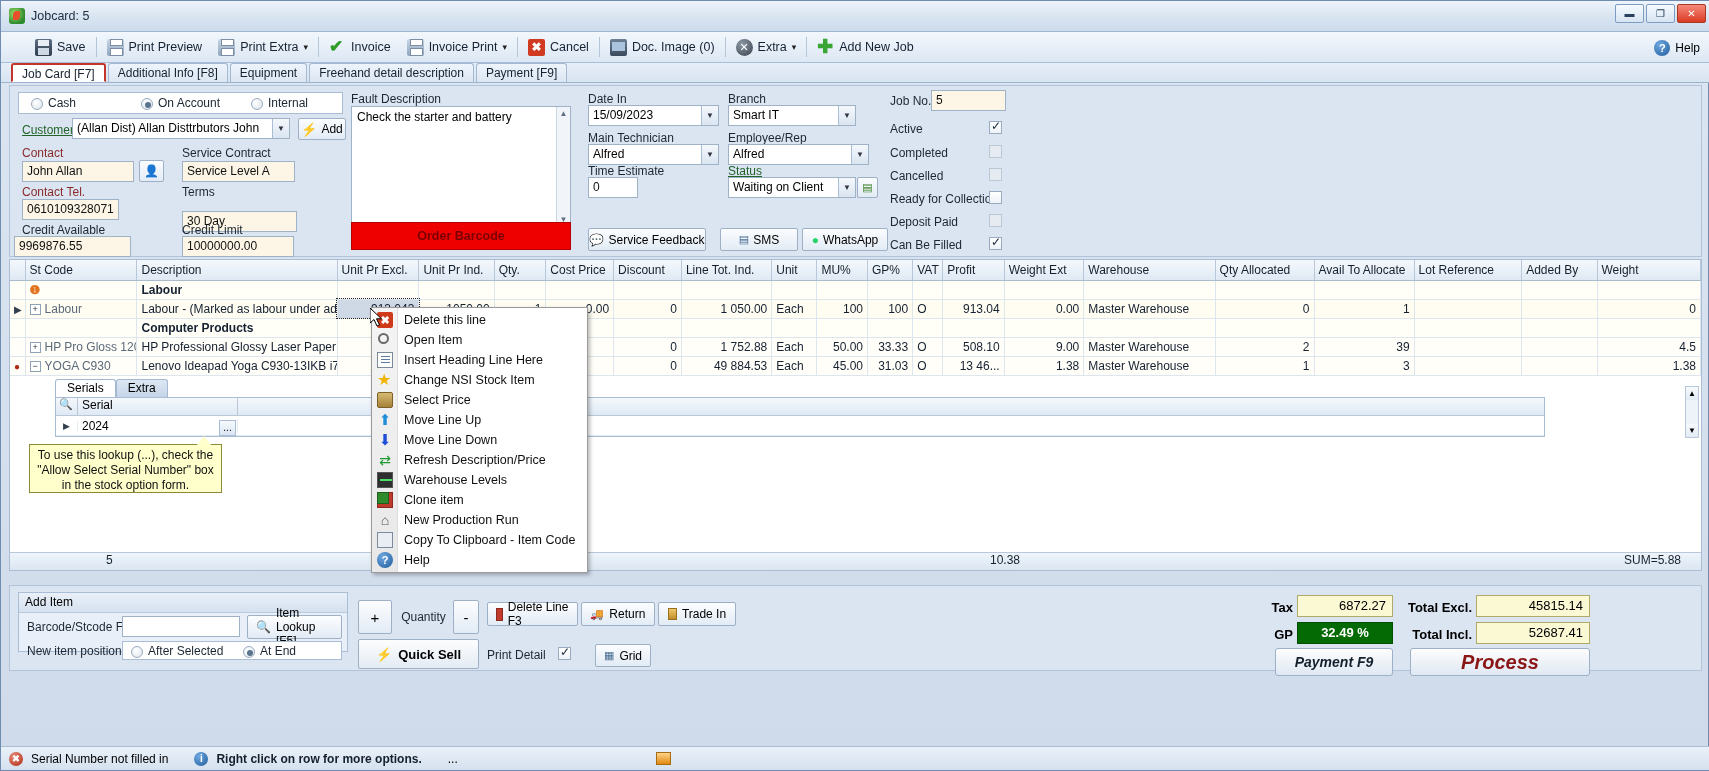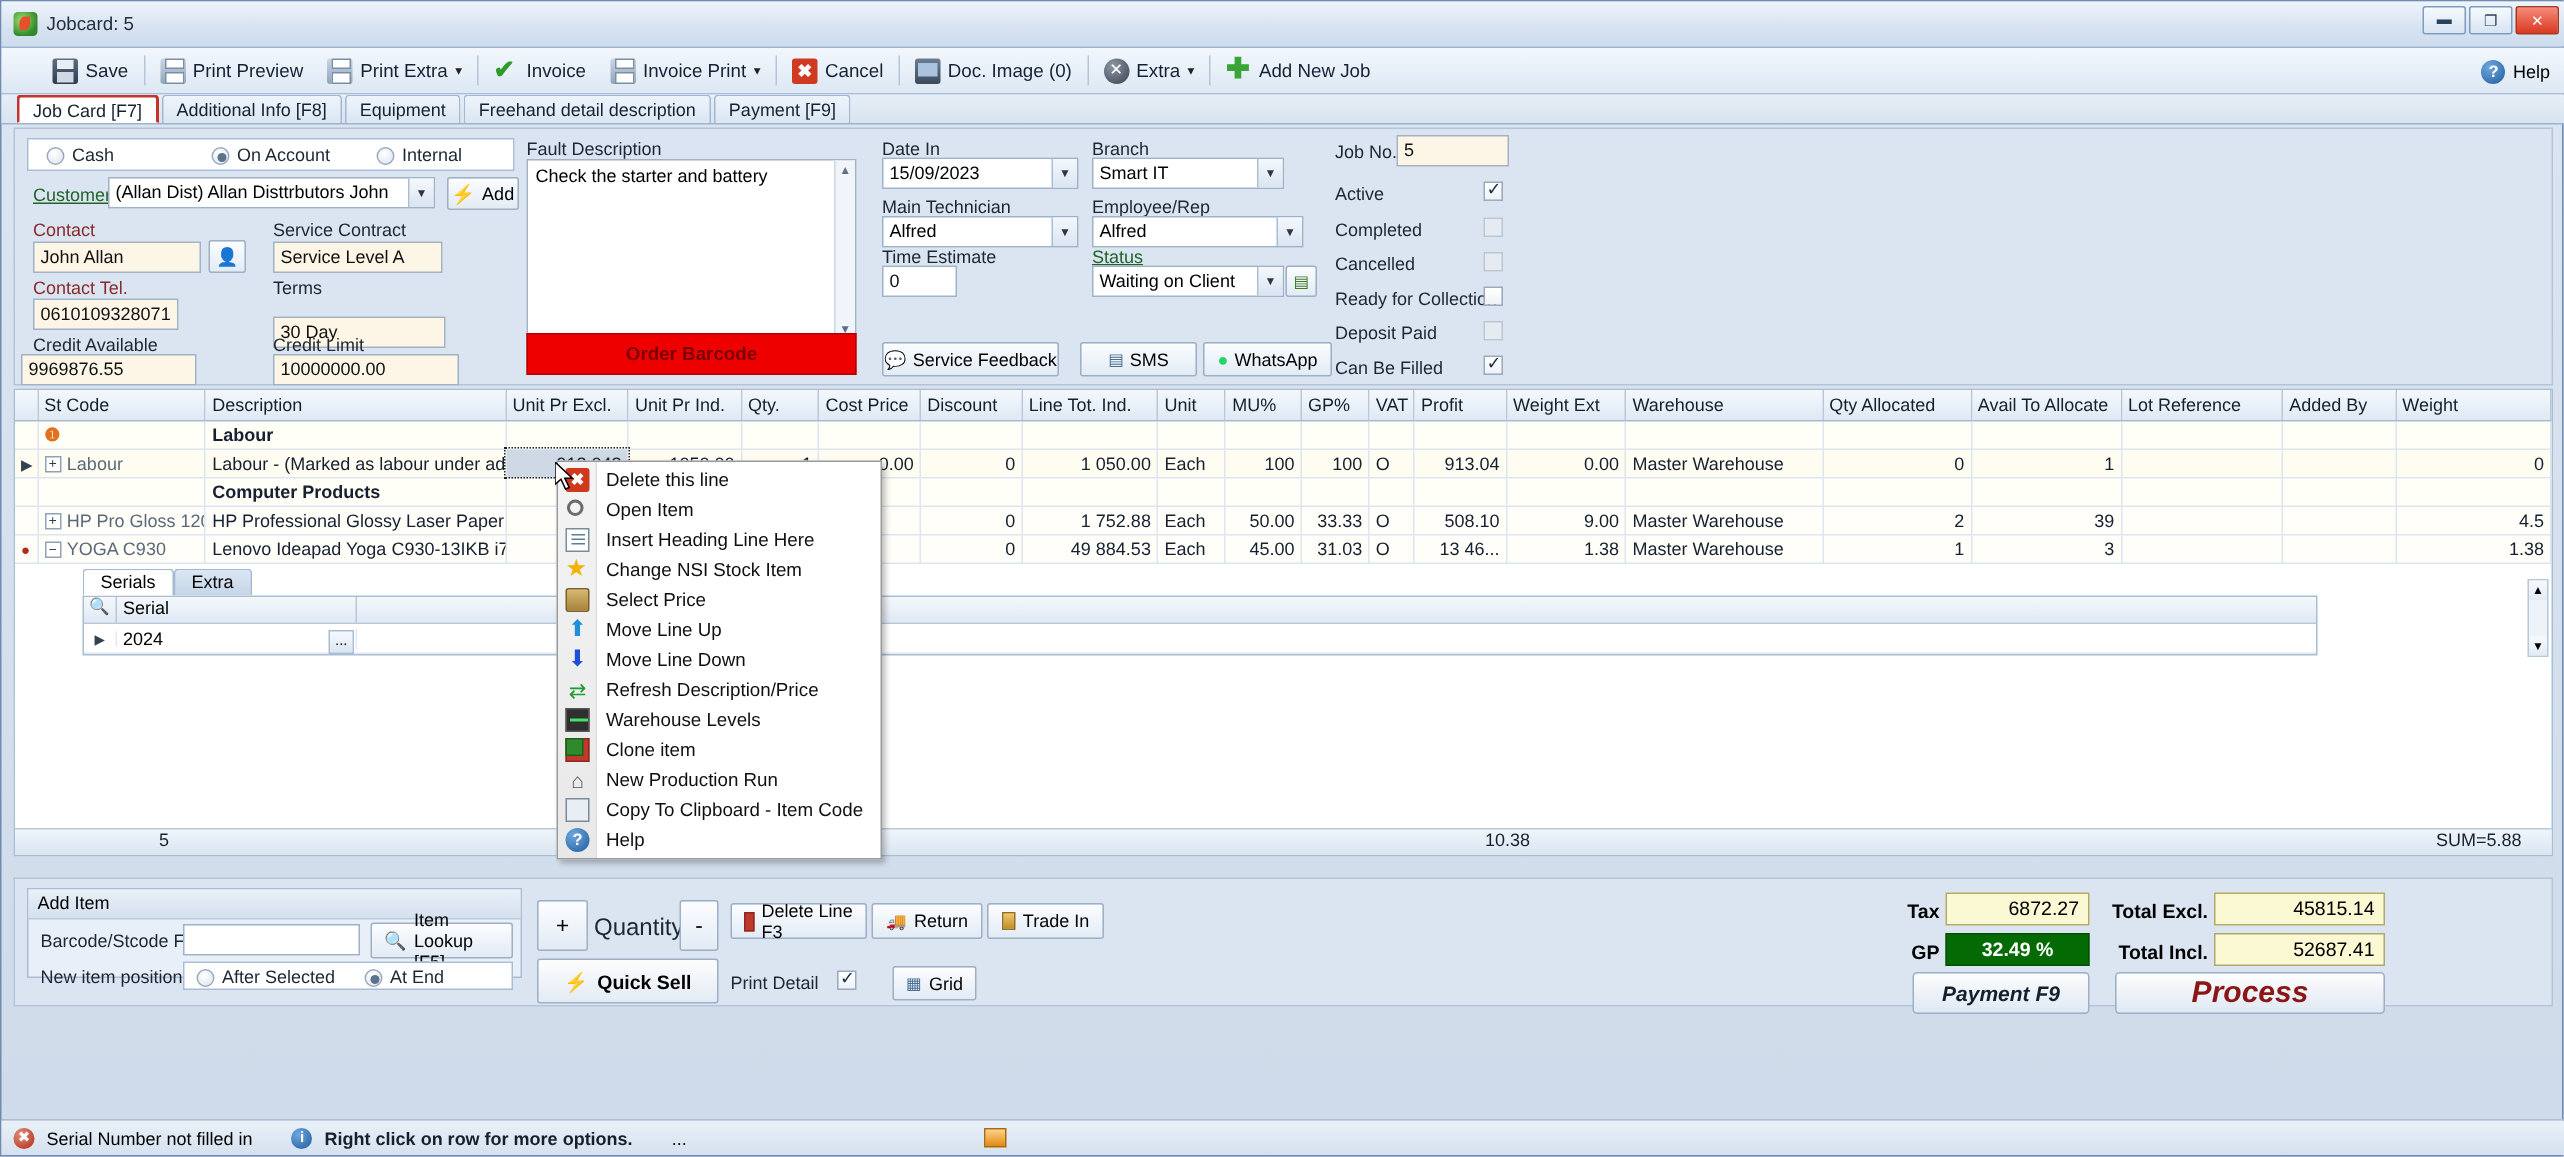--- a/index.html
+++ b/index.html
@@ -382,21 +382,21 @@
     <div class="fld" style="position:absolute;left:172px;top:75px;width:113px;">Service Level A</div>
 
     <div style="position:absolute;left:12px;top:99px;" class="lbl-red">Contact Tel.</div>
     <div class="fld" style="position:absolute;left:12px;top:113px;width:97px;">0610109328071</div>
     <div style="position:absolute;left:172px;top:99px;" class="lbl">Terms</div>
     <div class="fld" style="position:absolute;left:172px;top:125px;width:115px;">30 Day</div>
 
     <div style="position:absolute;left:12px;top:137px;" class="lbl">Credit Available</div>
     <div class="fld" style="position:absolute;left:4px;top:150px;width:117px;">9969876.55</div>
     <div style="position:absolute;left:172px;top:137px;" class="lbl">Credit Limit</div>
-    <div class="fld" style="position:absolute;left:172px;top:150px;width:124px;">10000000.00</div>
+    <div class="fld" style="position:absolute;left:172px;top:150px;width:112px;">10000000.00</div>
 
     <div style="position:absolute;left:341px;top:6px;" class="lbl">Fault Description</div>
     <div style="position:absolute;left:341px;top:20px;width:220px;height:122px;background:#fff;border:1px solid #9fb2c6;">
       <div style="padding:3px 5px;font-size:12px;">Check the starter and battery</div>
       <div style="position:absolute;right:0;top:0;width:14px;height:100%;background:#f1f5fa;border-left:1px solid #cbd7e4;">
         <div style="height:14px;text-align:center;font-size:8px;line-height:14px;color:#607084;">▲</div>
         <div style="position:absolute;bottom:0;width:100%;height:14px;text-align:center;font-size:8px;line-height:14px;color:#607084;">▼</div>
       </div>
     </div>
     <div class="order-required" style="left:341px;top:136px;width:220px;height:28px;">Order Barcode</div>
@@ -677,20 +677,21 @@
     </div>
 
     <div class="grid-footer">
       <span style="left:96px;">5</span>
       <span style="left:555px;">4.00</span>
       <span style="left:980px;">10.38</span>
       <span style="right:20px;">SUM=5.88</span>
     </div>
   </div>
 
+  <div class="tooltip">To use this lookup (...), check the "Allow Select Serial Number" box in the stock option form.</div>
 
   <div class="ctxmenu">
     <div class="gutter"></div>
     <div class="ctx-item">
       <span class="ctx-ico mi-del">✖</span>
       <span>Delete this line</span>
     </div>
     <div class="ctx-item">
       <span class="ctx-ico">
           <span class="mi-search" style="display:block"></span>
@@ -763,21 +764,21 @@
           <span class="lbl">After Selected</span>
         </div>
         <div class="radio">
           <span class="rdot on"></span>
           <span class="lbl">At End</span>
         </div>
       </div>
     </div>
 
     <div class="mini-btn" style="position:absolute;left:348px;top:14px;width:34px;height:34px;font-size:15px;">+</div>
-    <div style="position:absolute;left:386px;top:24px;width:55px;text-align:center;font-size:16px;" class="lbl">Quantity</div>
+    <div style="position:absolute;left:386px;top:24px;width:55px;text-align:center;font-size:12px;" class="lbl">Quantity</div>
     <div class="mini-btn" style="position:absolute;left:443px;top:14px;width:26px;height:34px;font-size:15px;">-</div>
 
     <div class="mini-btn" style="position:absolute;left:477px;top:16px;width:91px;height:24px;">
       <span style="width:8px;height:13px;background:#c0392b;display:inline-block;border:1px solid #8a2a20;"></span>
       <span>Delete Line F3</span>
     </div>
     <div class="mini-btn" style="position:absolute;left:571px;top:16px;width:74px;height:24px;">
       <span style="font-size:11px;color:#2f7d2f">🚚</span>
       <span>Return</span>
     </div>

